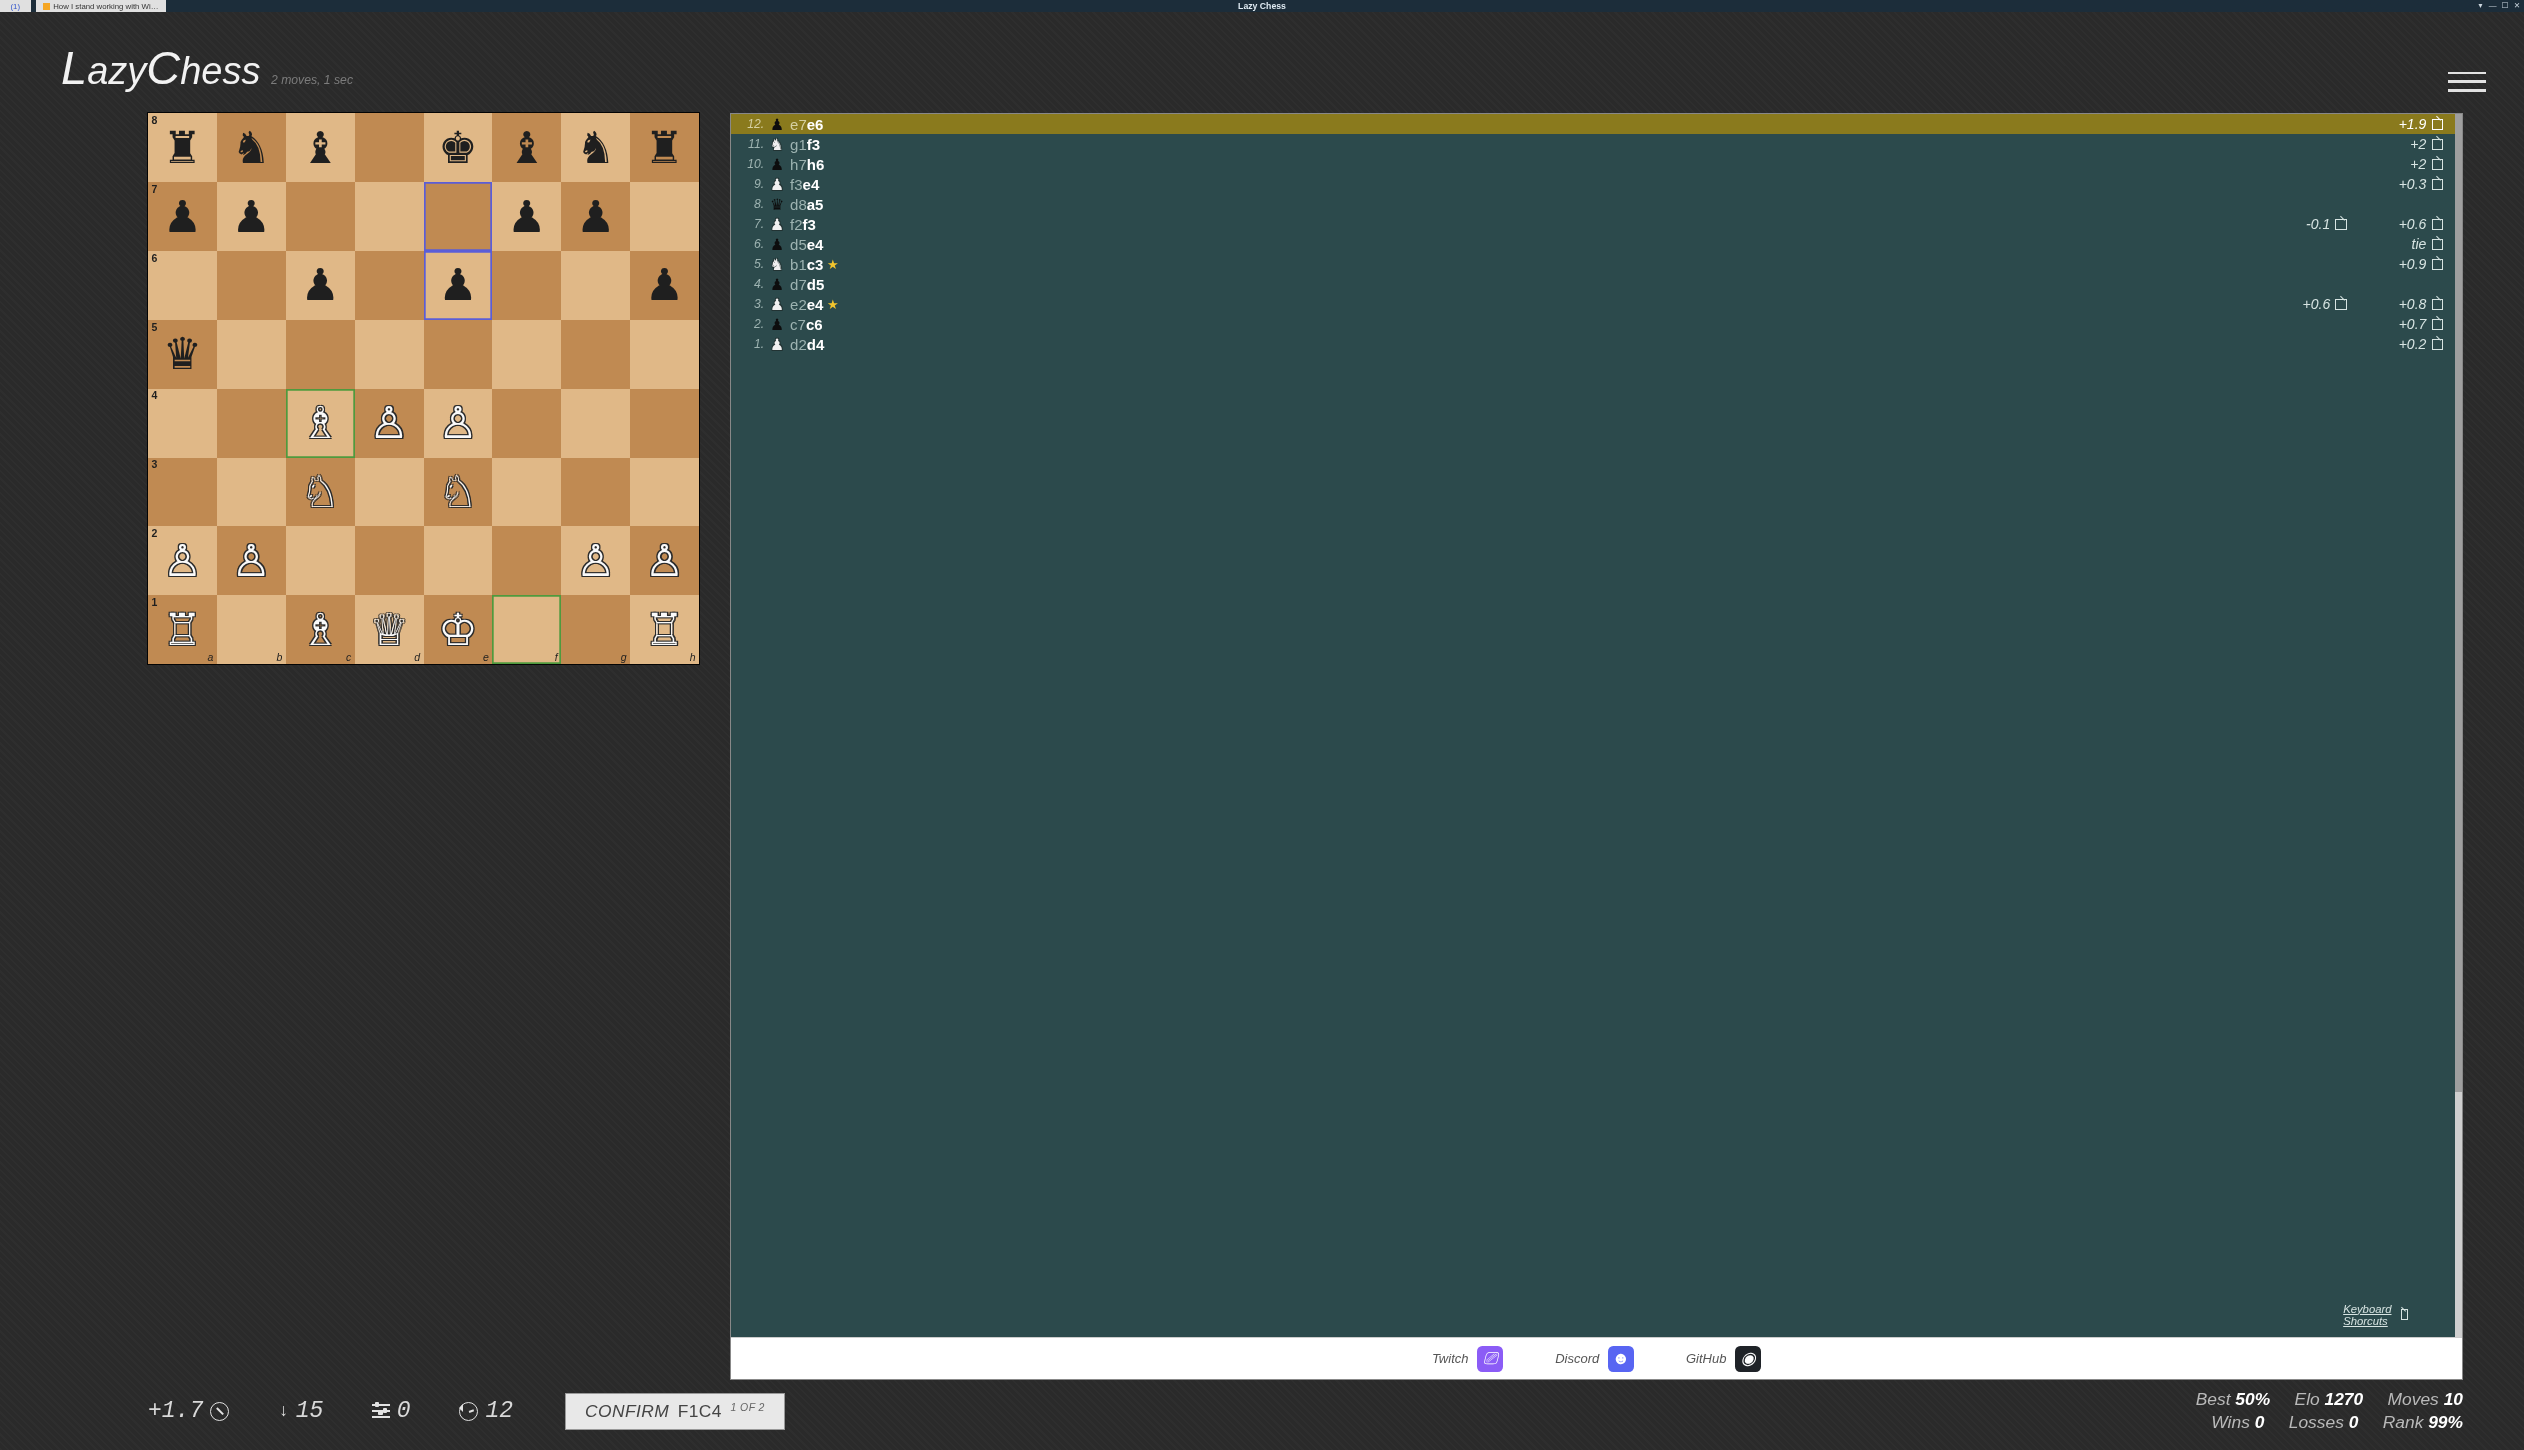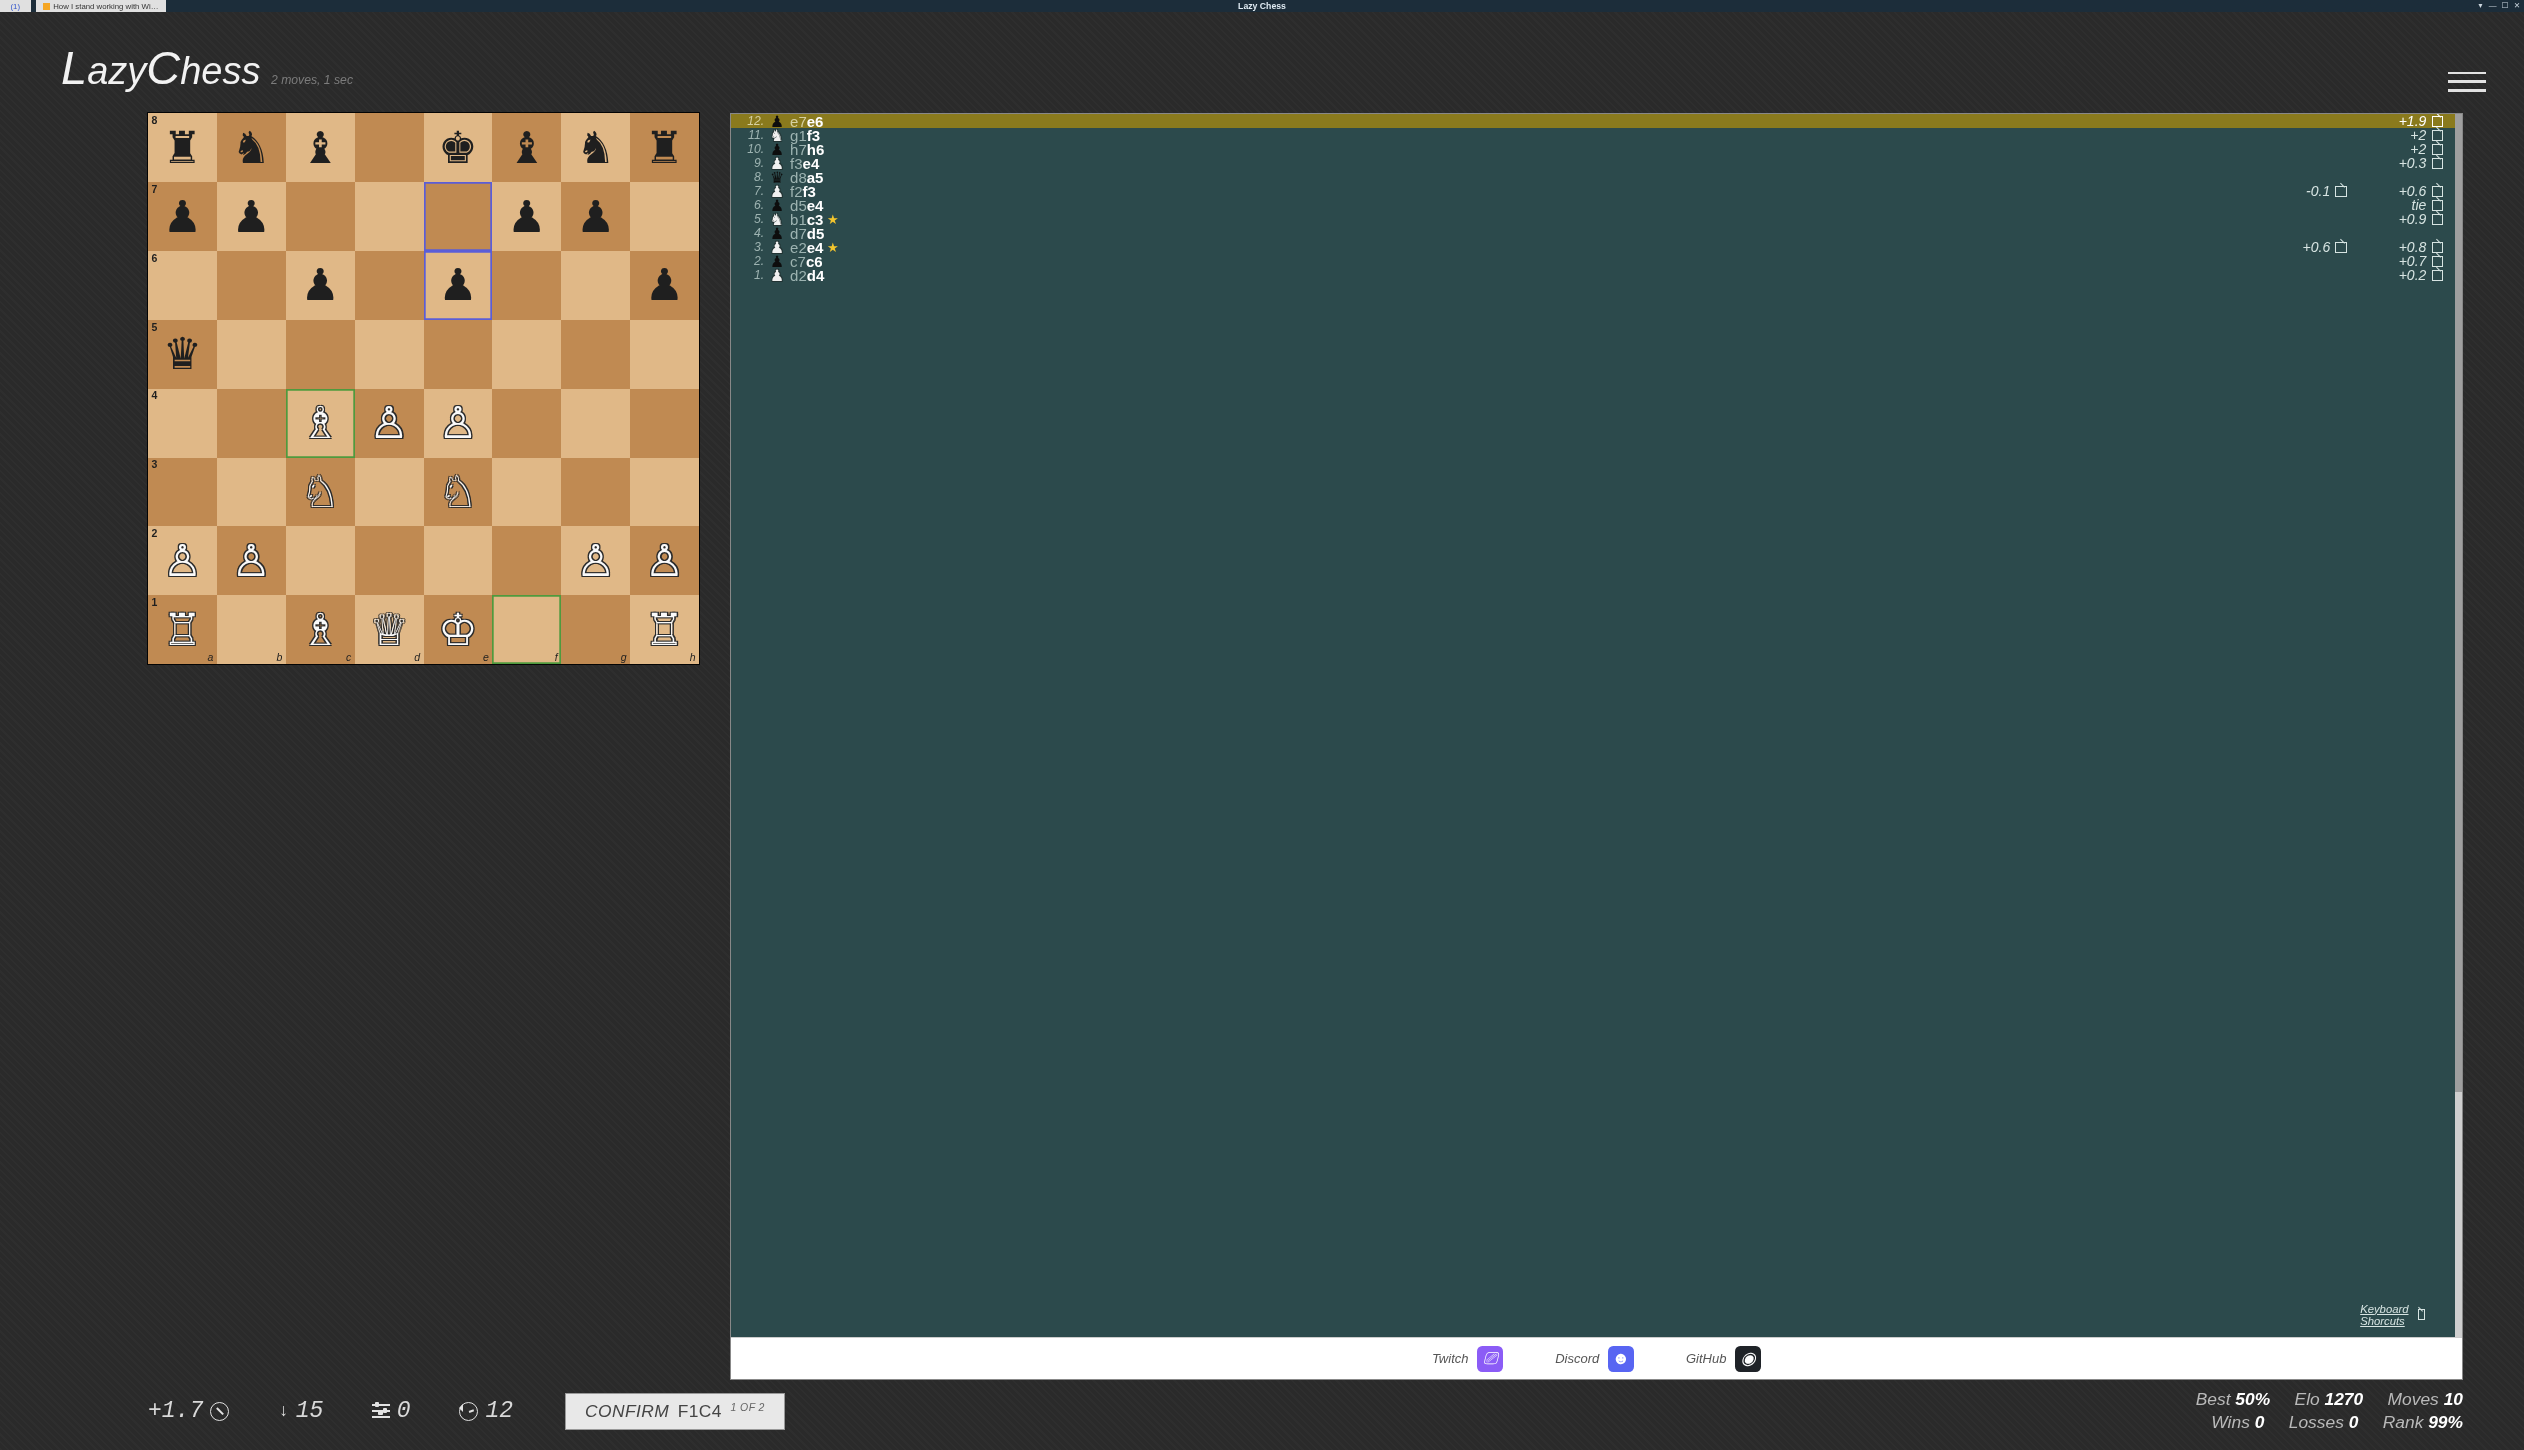--- a/index.html
+++ b/index.html
@@ -59,38 +59,38 @@
   .sq .file-lbl { position:absolute; bottom:1.7px; right:3.5px; font-size:10.5px; color:#1f1f1f; font-family:Arial; font-style:italic;}
   .hl-blue { box-shadow: inset 0 0 0 1.7px #5a5dd8; }
   .hl-green { box-shadow: inset 0 0 0 1.7px #4f9a3e; }
   .piece-w { color:#fafafa; text-shadow: -1.3px -1.3px 0 #2b2b2b, 1.3px -1.3px 0 #2b2b2b, -1.3px 1.3px 0 #2b2b2b, 1.3px 1.3px 0 #2b2b2b; }
   .piece-b { color:#1f1f1f; }
 
   
   .side { flex:1; display:flex; flex-direction:column; background:#fff; border:0.9px solid #888;}
   .moves { flex:1; background:#2c4a4c; position:relative; overflow:hidden;}
   .moves-inner { position:absolute; inset:0 7px 0 0; overflow-y:auto;}
-  .move-row { display:flex; align-items:center; height:14px; padding:0 12.2px 0 8.7px; font-size:15px; color:#e7efee;}
+  .move-row { display:flex; align-items:center; height:20px; padding:0 12.2px 0 8.7px; font-size:15px; color:#e7efee;}
   .move-row.sel { background:#8a7a1d;}
   .move-row .num { width:24.4px; text-align:right; font-style:italic; color:#9db3b1; font-size:12.2px; }
   .move-row.sel .num { color:#d6d0a2;}
   .move-row .pc { width:19px; text-align:center; font-size:15.7px; margin:0 3.5px;
                   font-family:"Segoe UI Symbol","Arial Unicode MS","DejaVu Sans",sans-serif;}
   .move-row .mv { }
   .move-row .mv .from { color:#9db3b1;}
   .move-row .mv .to { color:#fff; font-weight:600;}
   .move-row.sel .mv .from{ color:#d6d0a2;}
   .move-row .star { color:#f3c52d; margin-left:3.5px; font-size:13px;}
   .move-row .scores { margin-left:auto; display:flex; gap:52px; align-items:center;}
   .move-row .score { font-style:italic; color:#d7e4e2; font-size:14px; display:flex; align-items:center; gap:5.2px;}
   .move-row.sel .score{ color:#fff;}
   .open-icon { width:11.3px; height:11.3px; border:1.3px solid currentColor; position:relative;}
   .open-icon::after { content:""; position:absolute; right:-0.9px; top:-0.9px; width:6.1px; height:6.1px; border-top:1.3px solid currentColor; border-right:1.3px solid currentColor;}
   .open-icon::before { content:""; position:absolute; right:0.9px; top:0.9px; width:6.1px; height:6.1px; border-top:1.3px solid currentColor; transform:rotate(45deg); transform-origin:top right;}
-  .kbd-link { position:absolute; right:16px; bottom:-3.5px; font-style:italic; font-size:11.3px; color:#d7e4e2; text-decoration:underline; display:flex; gap:5.2px; align-items:center; padding-bottom:7px;}
+  .kbd-link { position:absolute; right:33px; bottom:-3.5px; font-style:italic; font-size:11.3px; color:#d7e4e2; text-decoration:underline; display:flex; gap:5.2px; align-items:center; padding-bottom:7px;}
   .scrollbar { position:absolute; right:0; top:0; width:7px; height:100%; background:#cfcfcf;}
   .scrollbar .thumb{ position:absolute; left:0; right:0; top:0; height:80%; background:#9f9f9f;}
 
   .socials { height:42px; background:#fff; display:flex; align-items:center; justify-content:center; gap:52px; border-top:0.9px solid #ccc;}
   .social { display:flex; align-items:center; gap:8.7px; font-style:italic; font-size:13px; color:#555;}
   .glyph-box { width:26px; height:26px; border-radius:5.2px; display:flex; align-items:center; justify-content:center; color:#fff;}
   .glyph-twitch { background:#8b5cf6;}
   .glyph-discord { background:#5865F2;}
   .glyph-github { background:#1f2328;}
   .glyph-box span{ font-size:17.4px; font-family:"Segoe UI Symbol","Arial Unicode MS",sans-serif; color:#fff;}

